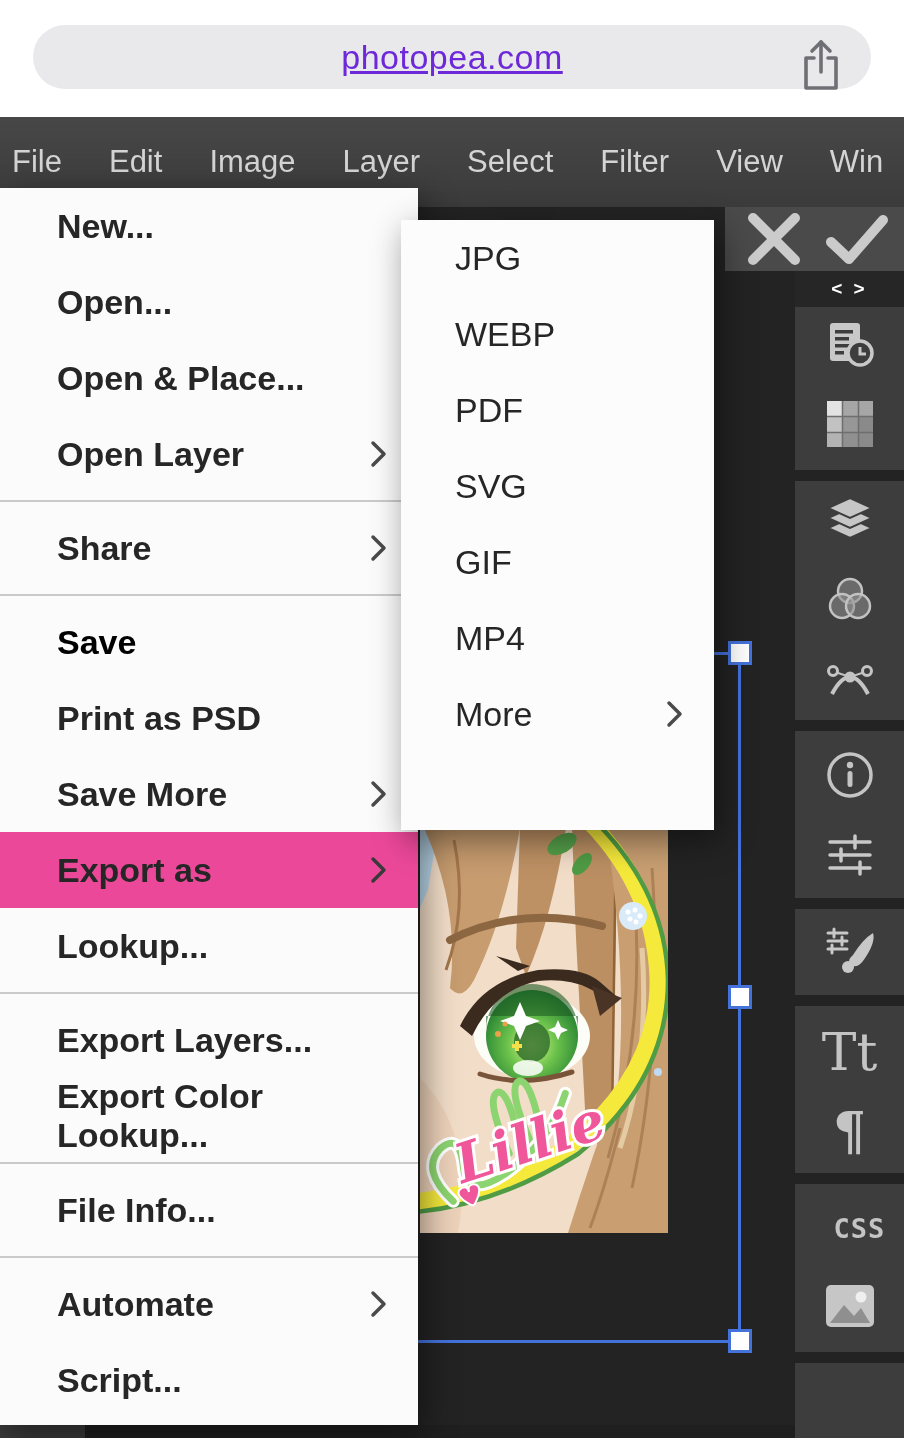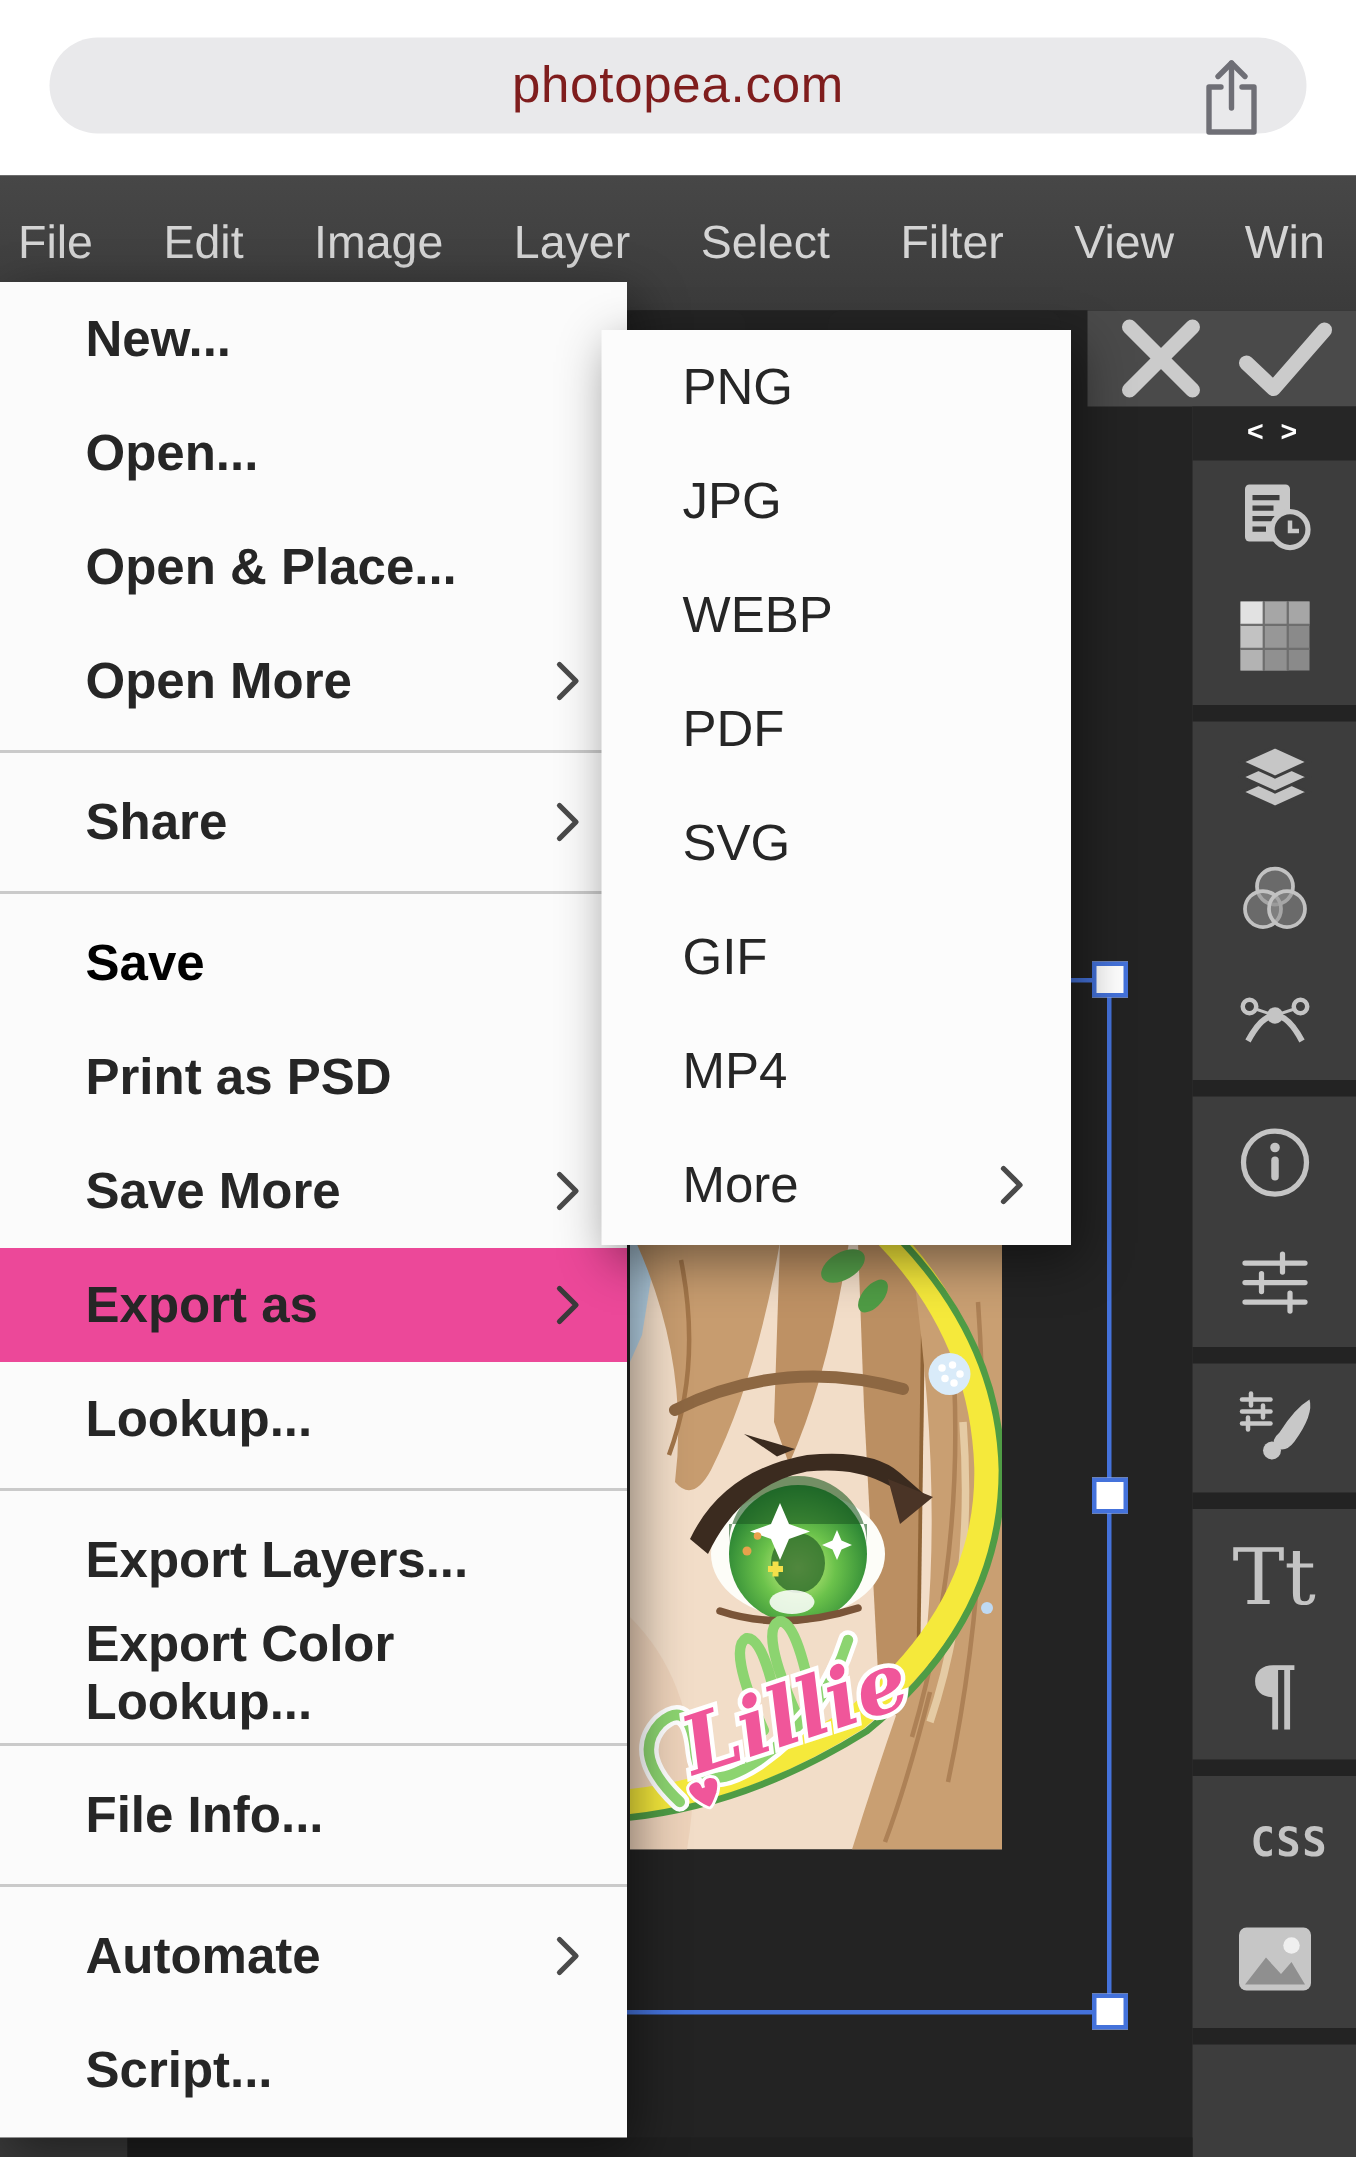--- a/index.html
+++ b/index.html
@@ -4,21 +4,21 @@
 <style>
   html,body{margin:0;padding:0;}
   body{width:904px;height:1438px;overflow:hidden;background:#232323;
        font-family:"Liberation Sans",sans-serif;-webkit-font-smoothing:antialiased;}
   .screen{position:relative;width:904px;height:1438px;}
 
   
   .browser-bar{position:absolute;left:0;top:0;width:904px;height:117px;background:#FFFFFF;}
   .url-pill{position:absolute;left:33px;top:25px;width:838px;height:64px;background:#E9E9EB;
             border-radius:32px;display:flex;align-items:center;justify-content:center;}
-  .url-text{font-size:34px;color:#7f1d1d;letter-spacing:.5px;}
+  .url-text{font-size:34px;color:#6d28d9;letter-spacing:.5px;text-decoration:underline;}
   .share-svg{position:absolute;right:28px;top:11px;}
 
   
   .menubar{position:absolute;left:0;top:117px;width:904px;height:90px;
            background:linear-gradient(#474747,#3B3B3B);
            display:flex;align-items:center;gap:47px;padding-left:12px;box-sizing:border-box;
            font-size:31px;color:#D4D4D4;white-space:nowrap;overflow:hidden;}
 
   
   .workspace{position:absolute;left:0;top:207px;width:904px;height:1231px;background:#232323;}
@@ -306,21 +306,21 @@
     <div class="menu-row">
         <span>New...</span>
       </div>
     <div class="menu-row">
         <span>Open...</span>
       </div>
     <div class="menu-row">
         <span>Open &amp; Place...</span>
       </div>
     <div class="menu-row">
-        <span>Open More</span>
+        <span>Open Layer</span>
       <svg class="chev" width="18" height="30" viewBox="0 0 18 30">
           <polyline points="3,4 14,15 3,26" fill="none" stroke="#4A4A4A" stroke-width="3.5" stroke-linecap="round" stroke-linejoin="round"></polyline>
         </svg>
       </div>
     <div class="menu-sep"></div>
     <div class="menu-row">
         <span>Share</span>
       <svg class="chev" width="18" height="30" viewBox="0 0 18 30">
           <polyline points="3,4 14,15 3,26" fill="none" stroke="#4A4A4A" stroke-width="3.5" stroke-linecap="round" stroke-linejoin="round"></polyline>
         </svg>
@@ -365,23 +365,20 @@
           <polyline points="3,4 14,15 3,26" fill="none" stroke="#4A4A4A" stroke-width="3.5" stroke-linecap="round" stroke-linejoin="round"></polyline>
         </svg>
       </div>
     <div class="menu-row">
         <span>Script...</span>
       </div>
   </div>
 
   <div class="submenu">
     <div class="menu-row">
-        <span>PNG</span>
-      </div>
-    <div class="menu-row">
         <span>JPG</span>
       </div>
     <div class="menu-row">
         <span>WEBP</span>
       </div>
     <div class="menu-row">
         <span>PDF</span>
       </div>
     <div class="menu-row">
         <span>SVG</span>

